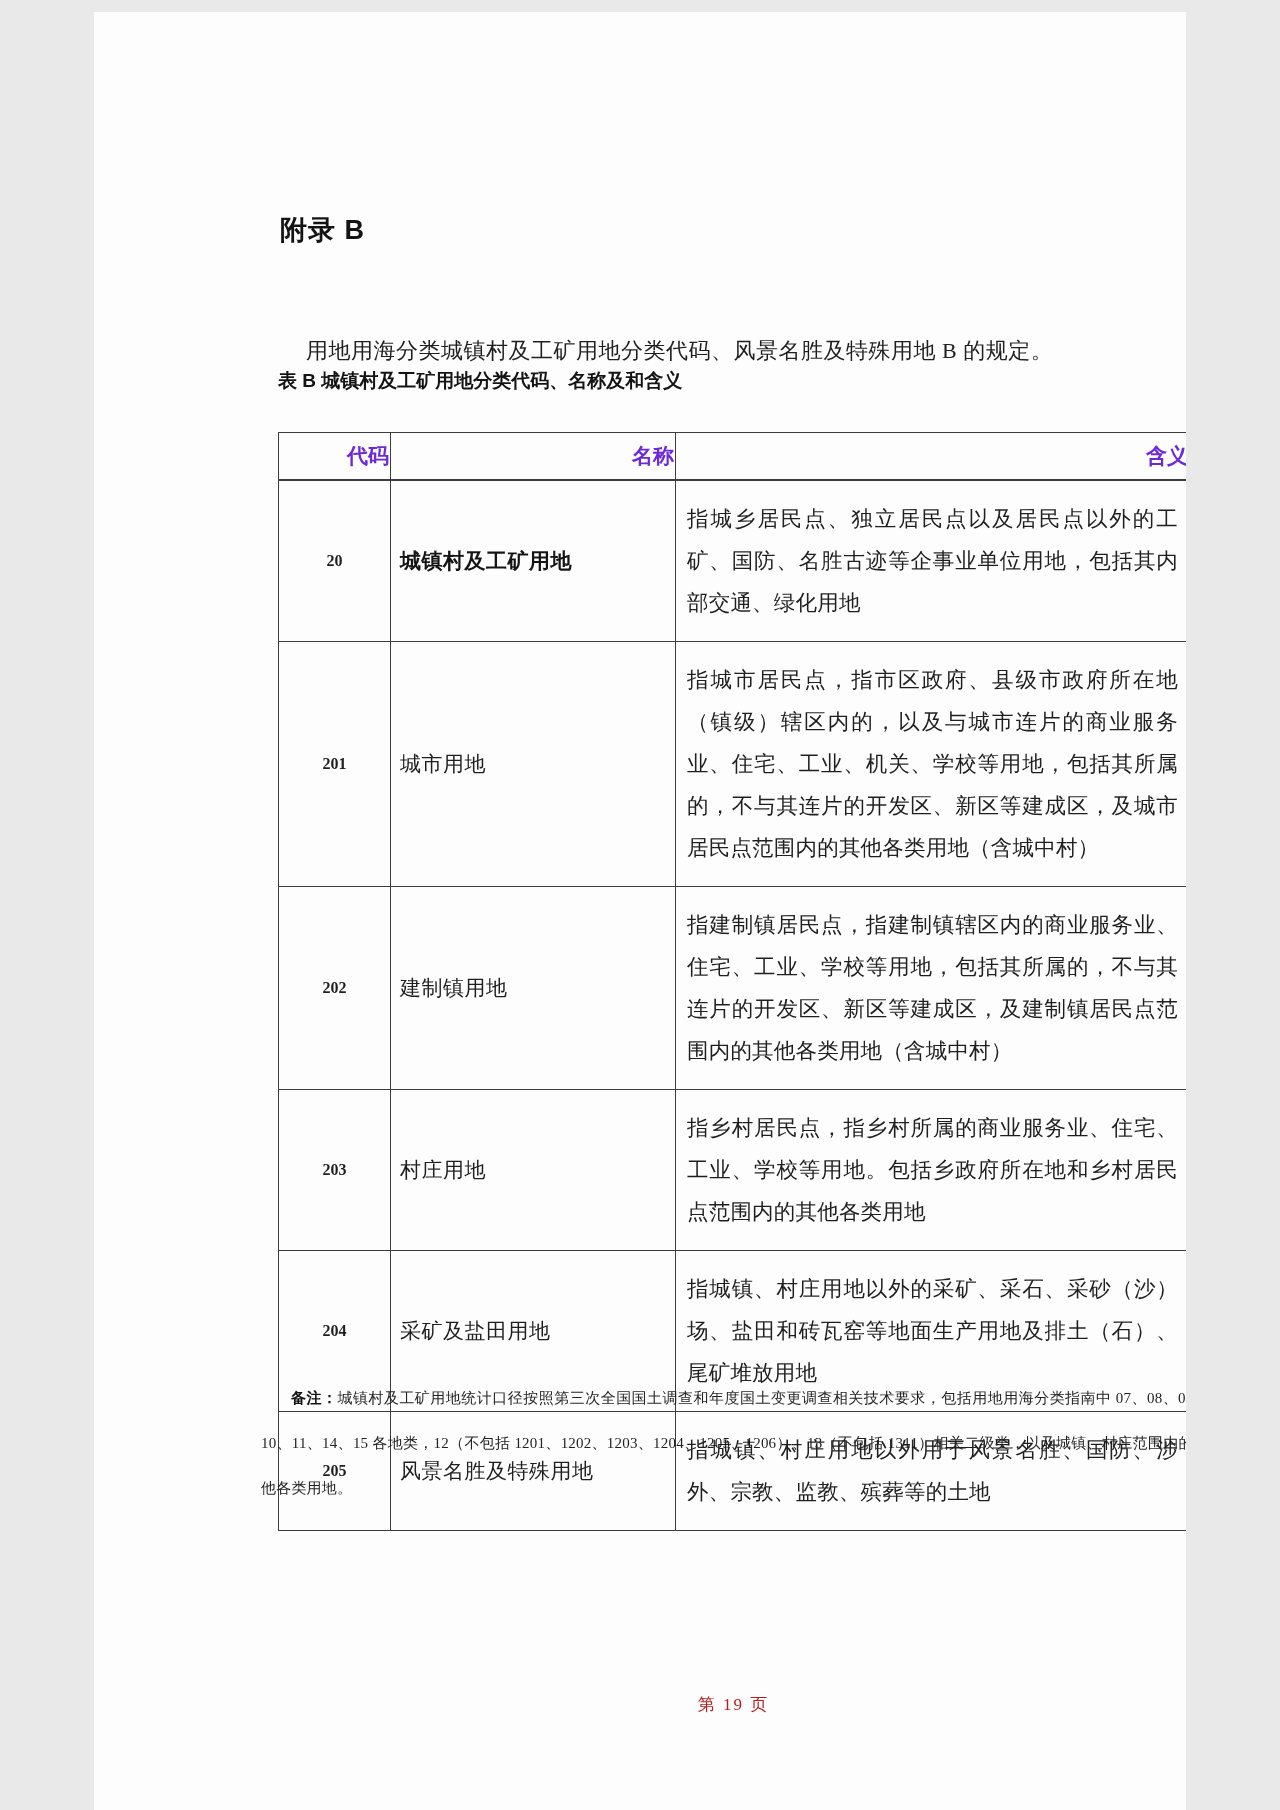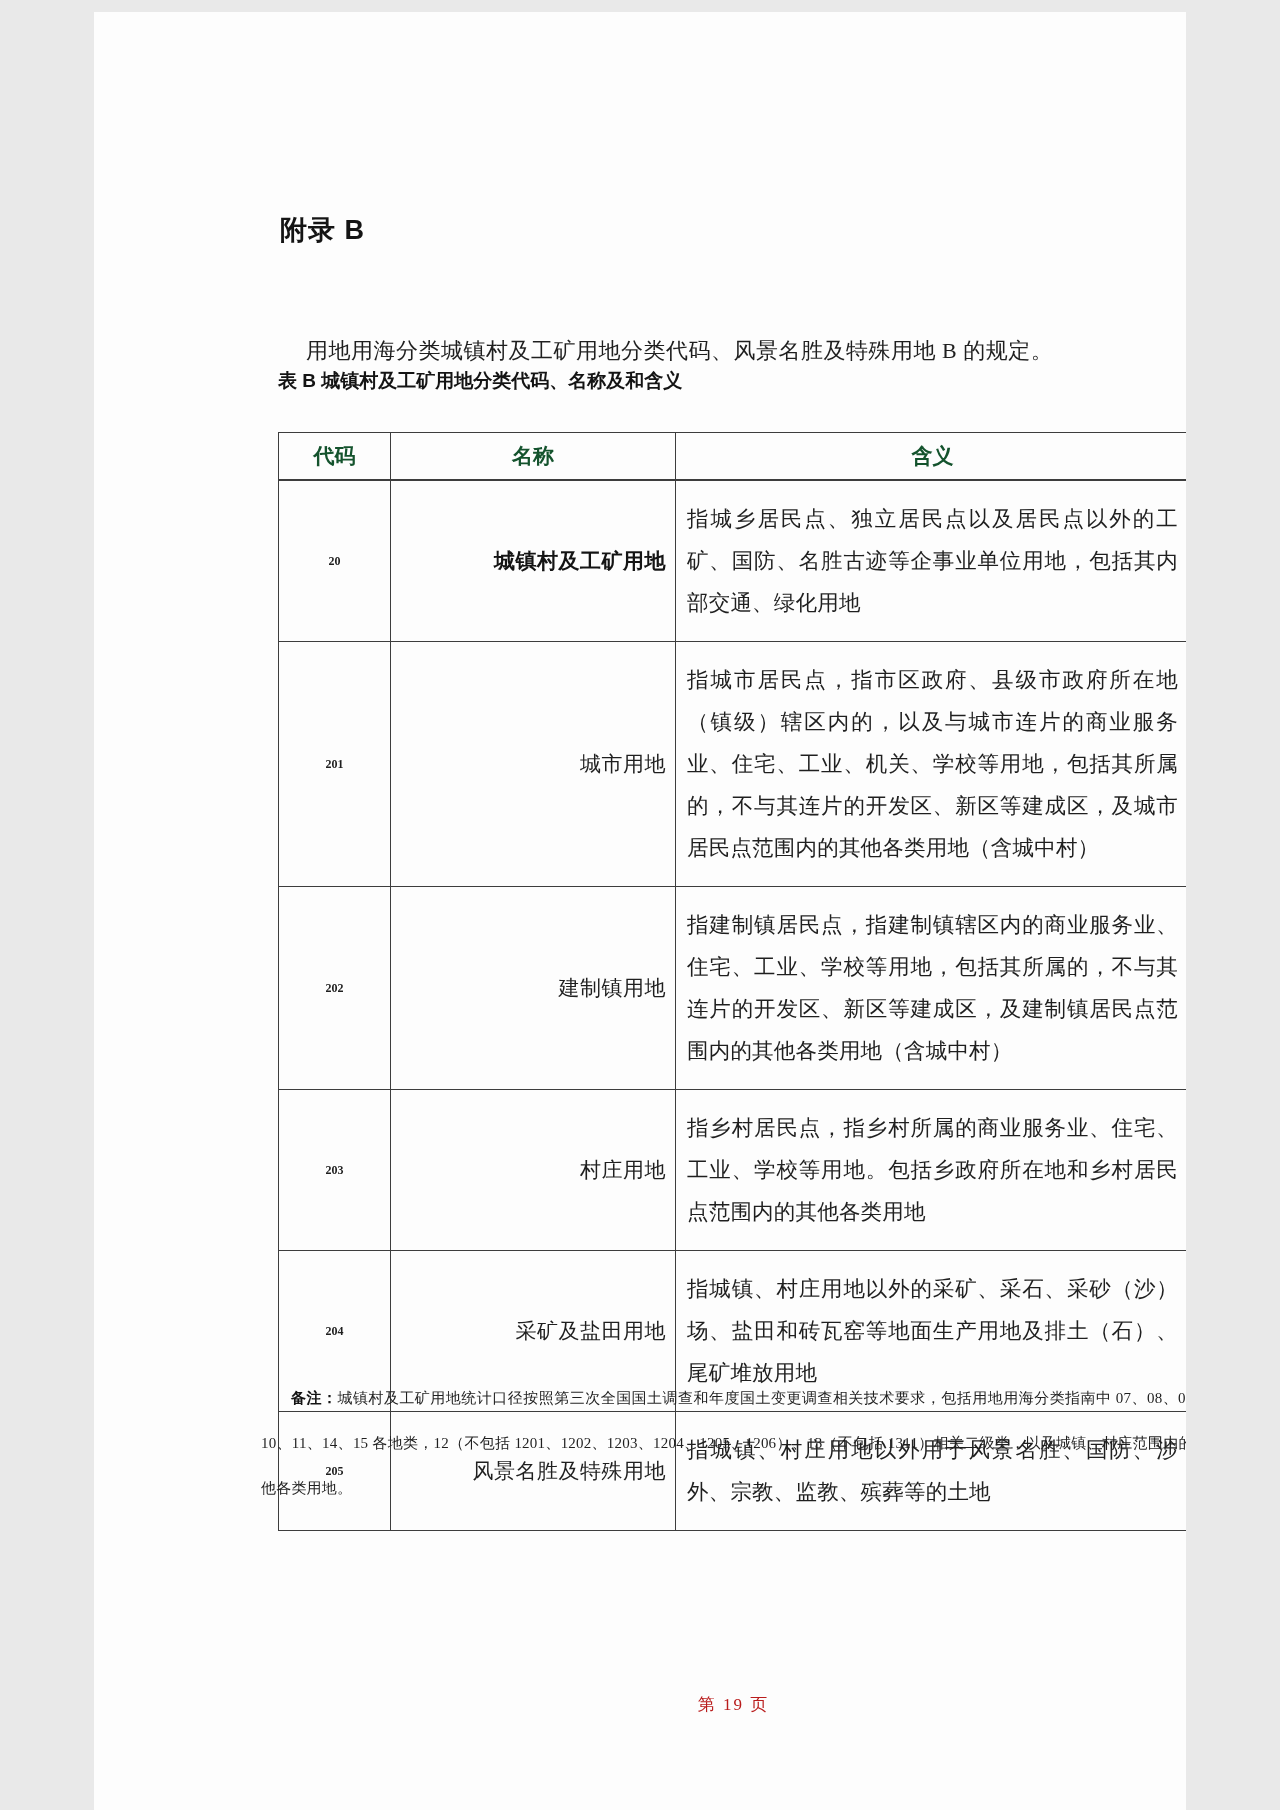--- a/index.html
+++ b/index.html
@@ -61,34 +61,33 @@
 
   .land-table th, .land-table td {
     border: 1px solid #3d3d3d;
     vertical-align: middle;
   }
   .land-table th {
     height: 44px;
     font-family: "Liberation Sans", "DejaVu Sans", sans-serif;
     font-weight: bold;
     font-size: 21px;
-    text-align: center;
+    text-align: right;
     border-bottom-width: 2px;
-    color: #14532d;
+    color: #6d28d9;
   }
   .land-table td.code {
     text-align: center;
     font-weight: bold;
-    font-size: 12px;
+    font-size: 16px;
   }
   .land-table td.name {
     padding: 0 9px;
     font-size: 21px;
     letter-spacing: 0.5px;
-    text-align: right;
   }
   .land-table td.name.bold {
     font-family: "Liberation Sans", "DejaVu Sans", sans-serif;
     font-weight: bold;
     color: #141414;
   }
   .land-table td.meaning {
     padding: 17px 11px;
     font-size: 21.5px;
     line-height: 42px;

